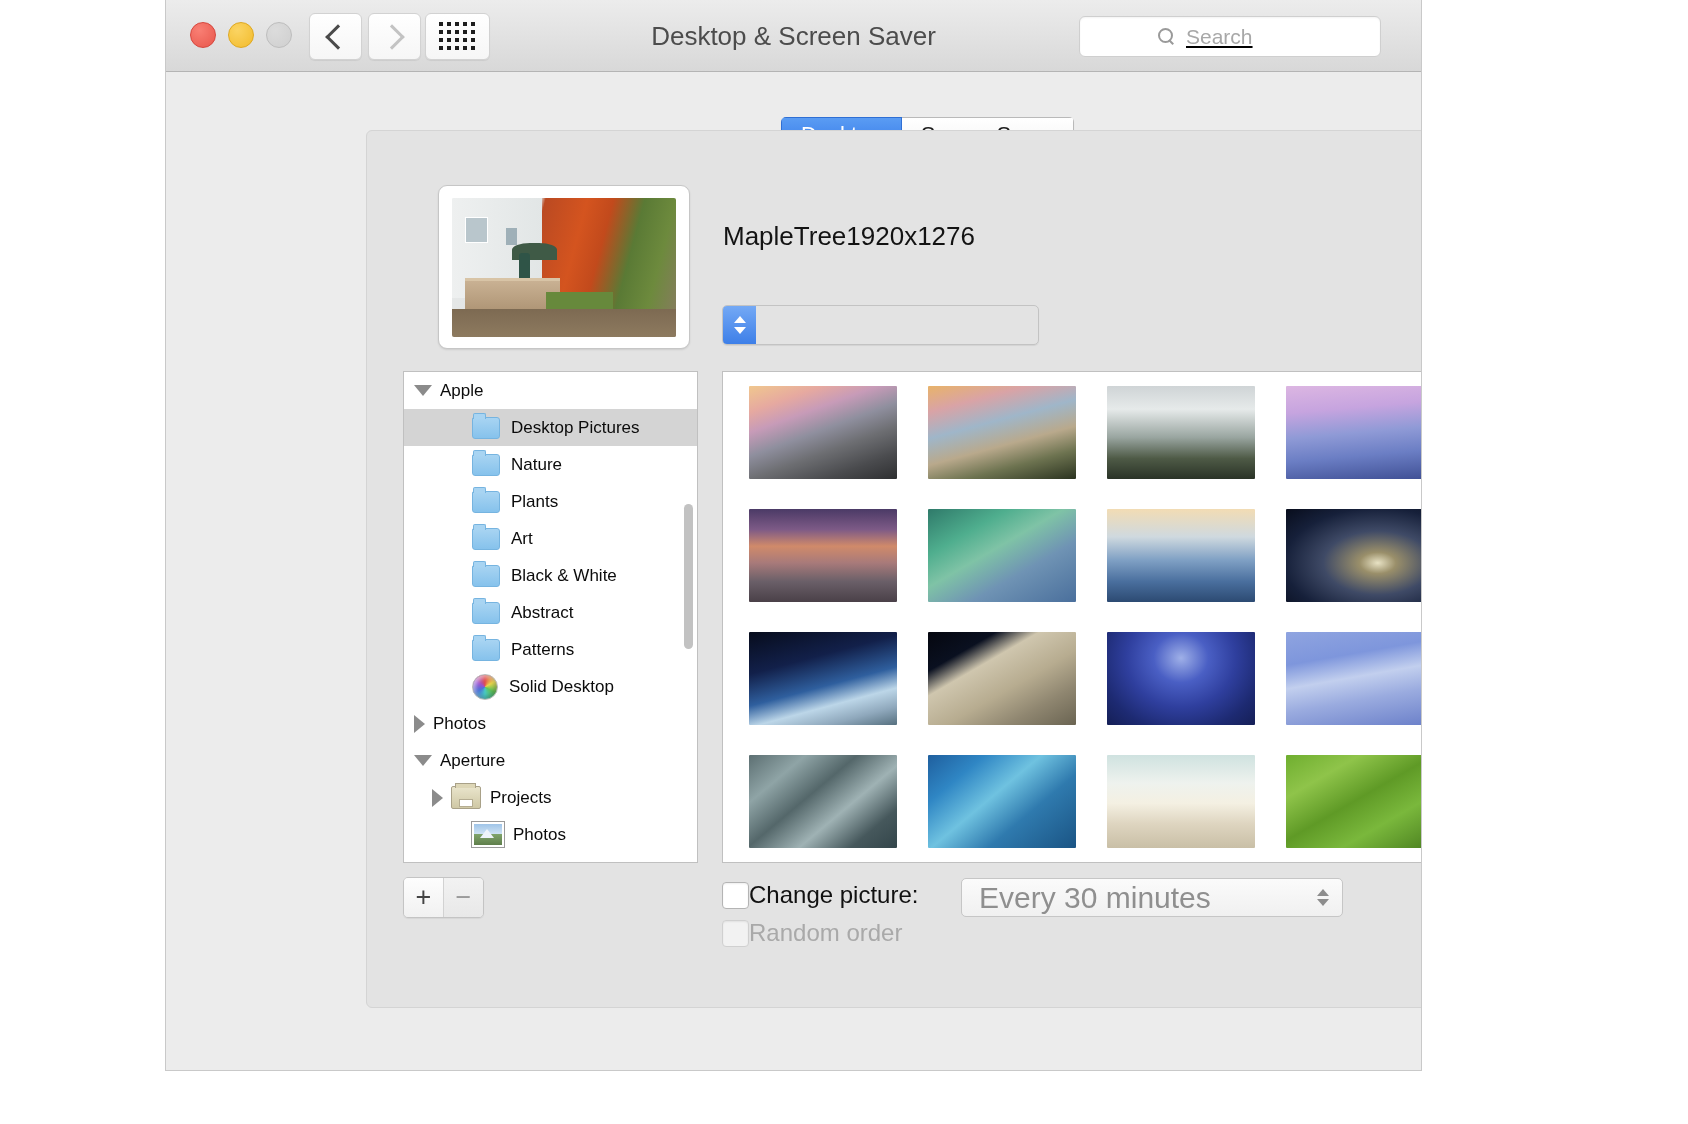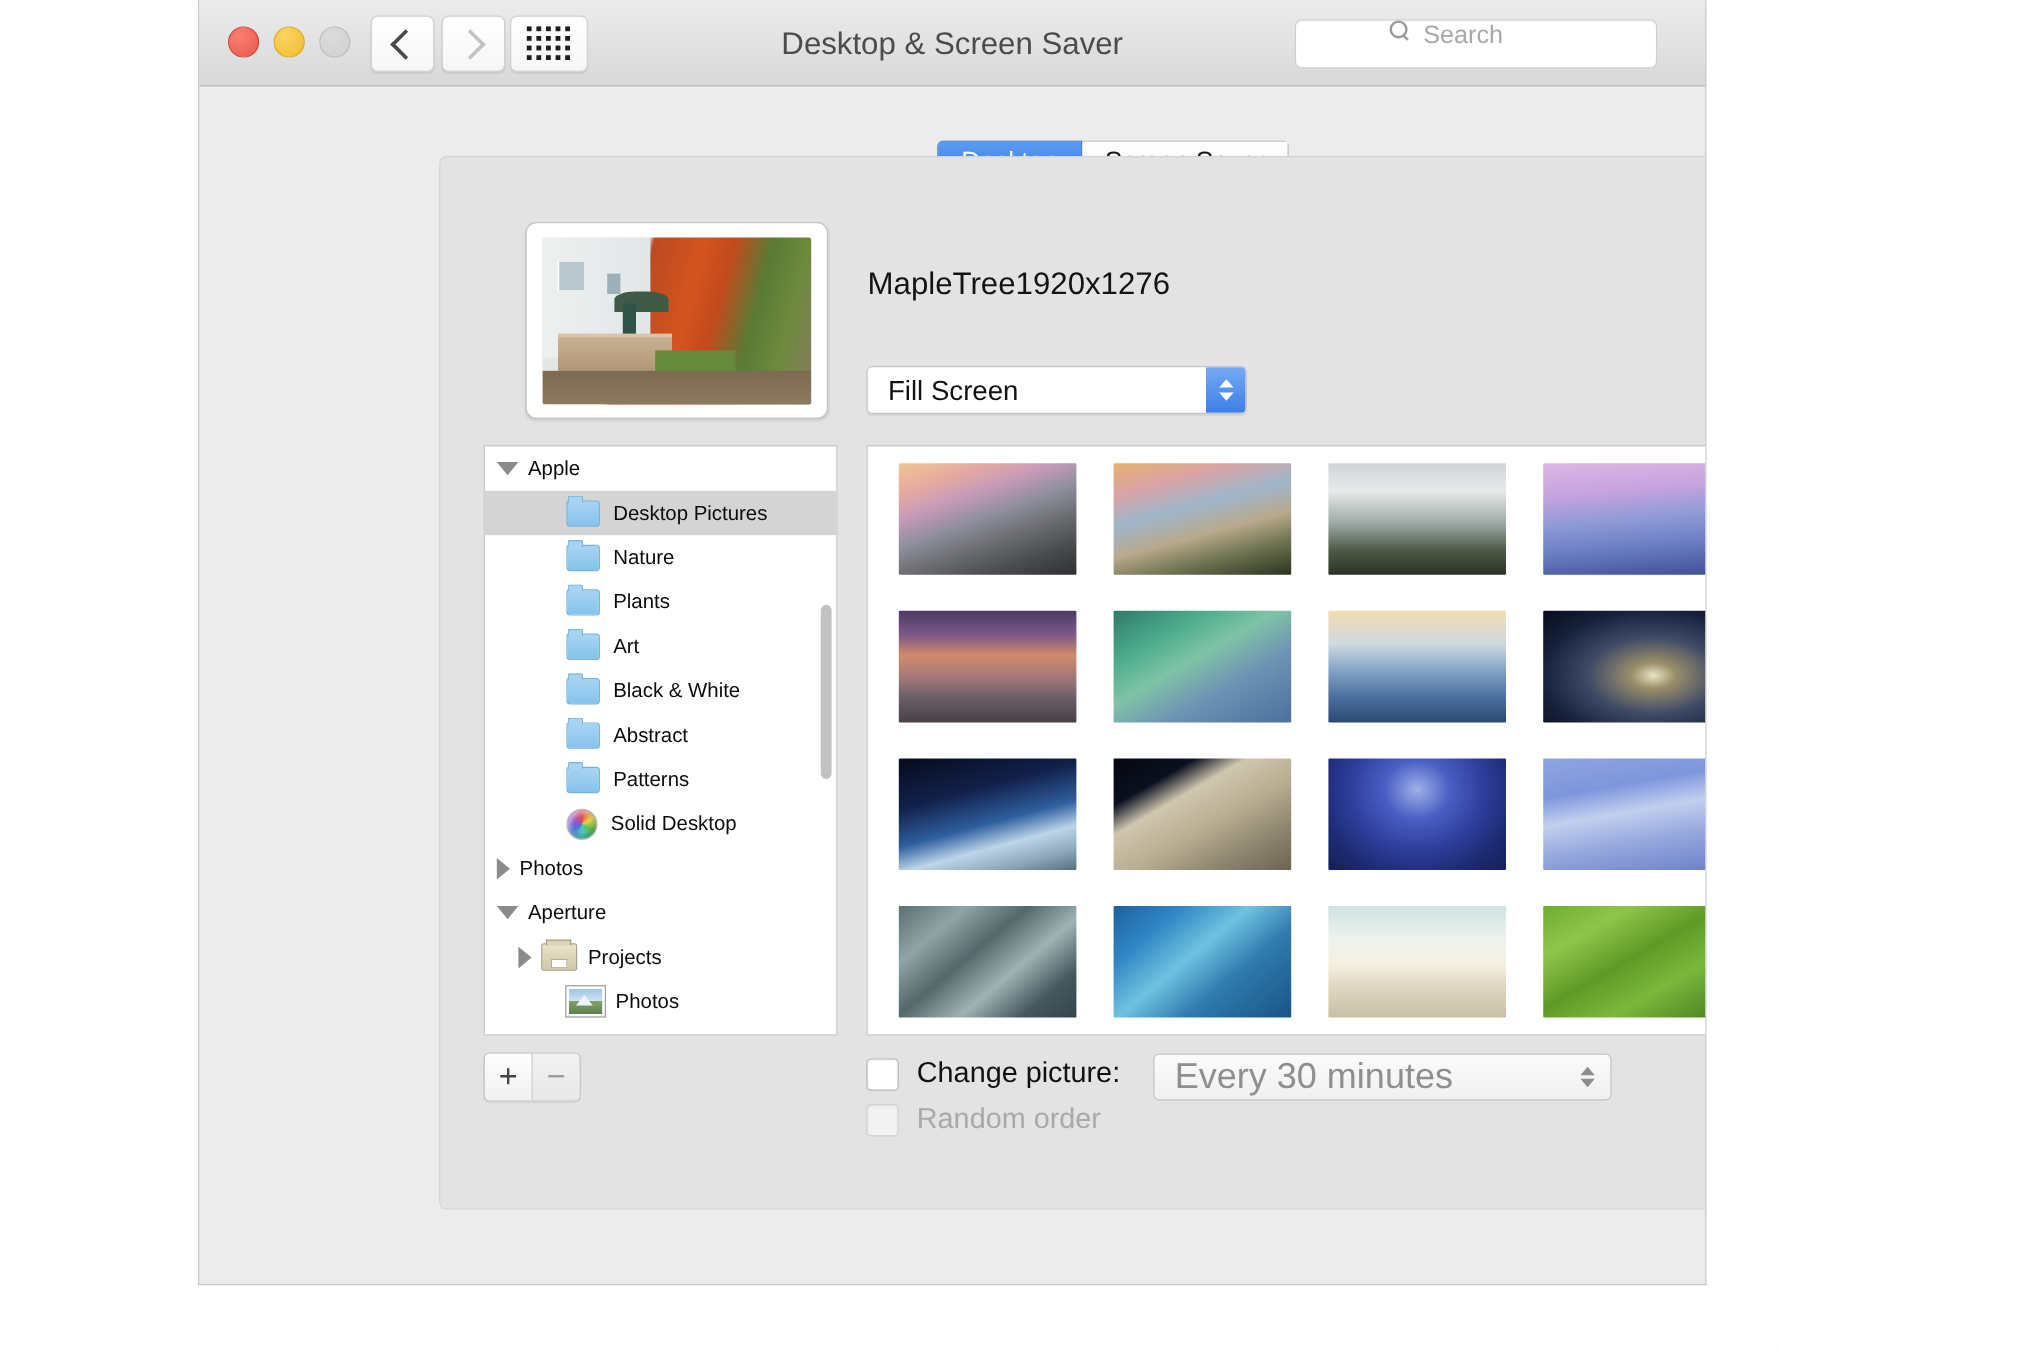--- a/index.html
+++ b/index.html
@@ -43,21 +43,21 @@
   }
   .dots{display:grid;grid-template-columns:repeat(5,5px);grid-template-rows:repeat(4,5px);gap:3px;}
   .dots i{display:block;width:4px;height:4px;background:#1d1d1d;}
   .wintitle{
     position:absolute;left:0;right:0;top:21px;text-align:center;
     font-size:26px;color:#4c4c4c;
   }
   .searchbox{
     position:absolute;right:40px;top:16px;width:300px;height:39px;border-radius:6px;
     background:#fff;border:1px solid #cfcfcf;box-shadow:inset 0 1px 2px rgba(0,0,0,.05);
-    display:flex;align-items:flex-start;
+    display:flex;align-items:center;text-decoration:underline;
   }
   .searchicon{margin-left:78px;width:17px;height:17px;position:relative;}
   .searchicon::before{content:"";position:absolute;left:0;top:0;width:11px;height:11px;border:2px solid #9a9a9a;border-radius:50%;}
   .searchicon::after{content:"";position:absolute;left:11px;top:11px;width:6px;height:2px;background:#9a9a9a;transform:rotate(45deg);transform-origin:left center;}
   .searchinput{
     border:0;outline:0;background:transparent;margin-left:9px;
     font-family:"Liberation Sans",sans-serif;font-size:21px;color:#9c9c9c;width:150px;
   }
   .searchinput::placeholder{color:#a8a8a8;}
   
@@ -179,21 +179,21 @@
     width:39px;display:flex;align-items:center;justify-content:center;
     background:linear-gradient(to bottom,#fdfdfd,#f1f1f1);font-size:27px;color:#444;
   }
   .addrem .rem{border-left:1px solid #d2d2d2;background:linear-gradient(to bottom,#f2f2f2,#e8e8e8);color:#9b9b9b;}
   .cpbox{position:absolute;left:556px;top:881px;display:flex;align-items:center;}
   .chk{
     width:25px;height:25px;border-radius:4px;background:#fff;border:1px solid #b4b4b4;
     box-shadow:inset 0 1px 2px rgba(0,0,0,.07);flex:0 0 auto;
   }
   .chk.dis{background:#f2f2f2;border-color:#d0d0d0;}
-  .cplabel{margin-left:15px;font-size:24px;color:#111;}
+  .cplabel{font-size:24px;color:#111;}
   .cplabel.dis{color:#a9a9a9;text-align:center;}
   .interval{
     position:absolute;left:795px;top:878px;width:380px;height:37px;
     display:flex;align-items:center;border-radius:5px;
     background:linear-gradient(to bottom,#fbfbfb,#f0f0f0);border:1px solid #c6c6c6;
   }
   .interval .txt{flex:1;padding-left:17px;font-size:30px;color:#8f8f8f;}
   .interval .arrows{margin-right:13px;display:flex;flex-direction:column;gap:3px;}
   .interval .arrows .a{width:0;height:0;border-left:6px solid transparent;border-right:6px solid transparent;}
   .interval .arrows .a.u{border-bottom:7px solid #8d8d8d;}
@@ -266,21 +266,20 @@
         <span class="umb"></span>
         <span class="rail"></span>
       <span class="deck"></span>
         <span class="grass"></span>
         <span class="leaves"></span>
     </div>
   </div>
   <div class="filename">MapleTree1920x1276</div>
 
   <div class="popup">
-    <div class="val">Fill Screen</div>
     <div class="stepper">
       <span class="up"></span>
         <span class="dn"></span>
     </div>
   </div>
 
   <div class="sourcelist">
     <div class="row indent1">
       <span class="tri open"></span>
       <span>Apple</span>

